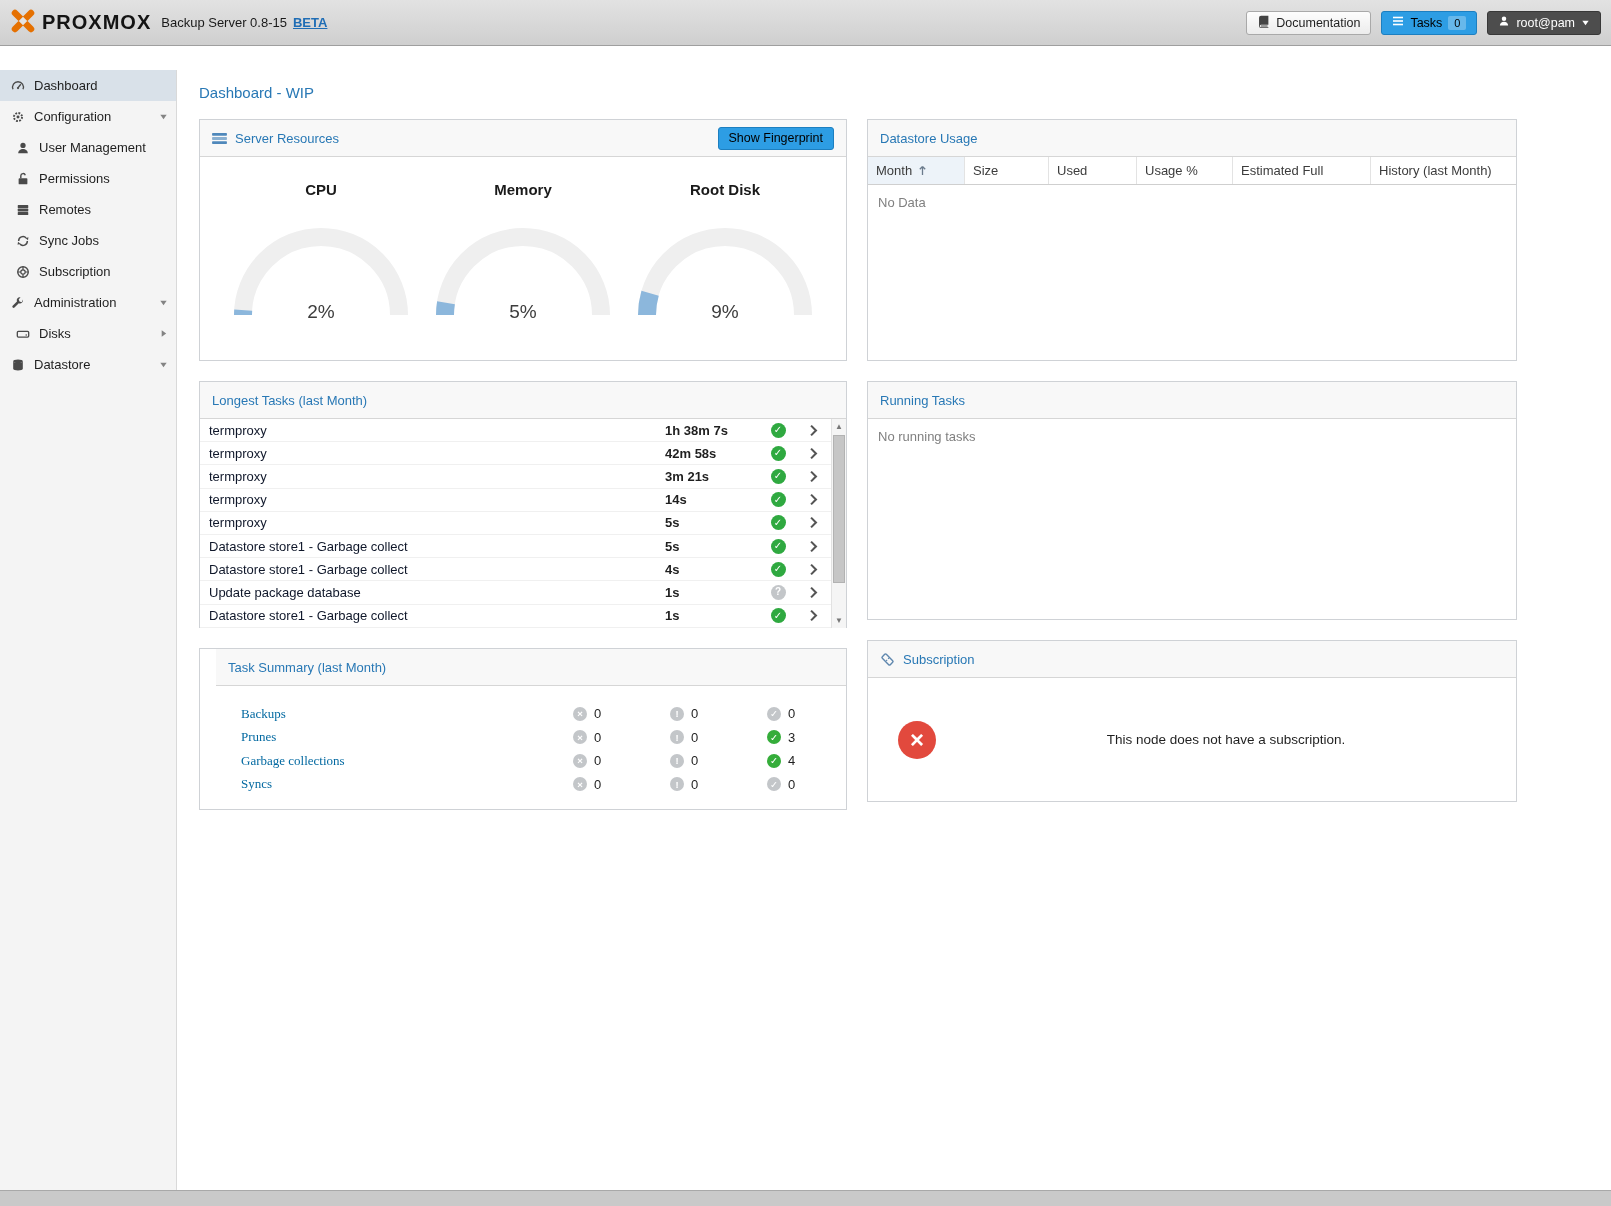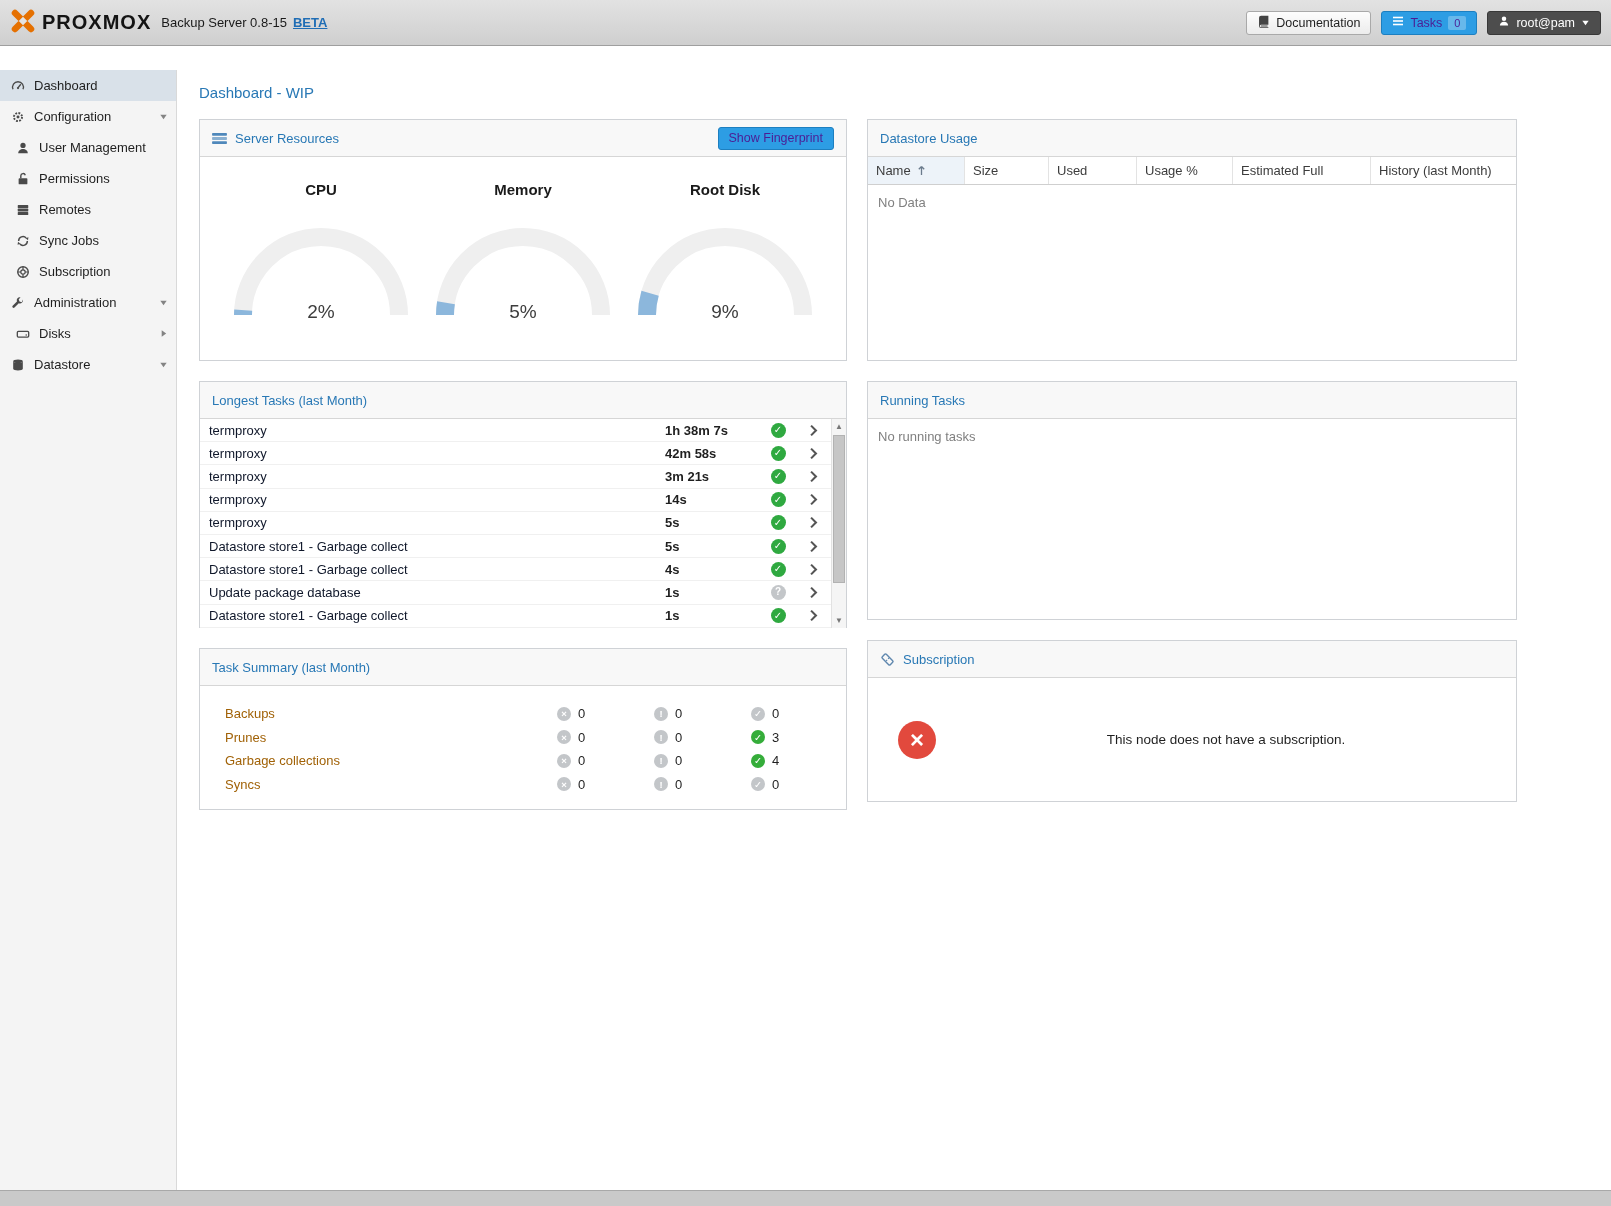--- a/index.html
+++ b/index.html
@@ -21,21 +21,21 @@
   .brand-text { font-size:20px; font-weight:bold; letter-spacing:1px; color:#141414; }
   .product { margin-left:10px; font-size:13px; color:#1a1a1a; }
   .beta { margin-left:6px; color:#1f6db5; font-weight:bold; text-decoration:underline; cursor:pointer; font-size:13px; }
   .topbar-right { margin-left:auto; display:flex; gap:10px; align-items:center; }
   .btn {
     display:inline-flex; align-items:center; gap:6px; height:24px;
     border-radius:3px; padding:0 10px; font-size:12.5px; cursor:pointer;
     border:1px solid #a9a9a9; font-family:inherit;
   }
   .btn-light { background:linear-gradient(#fdfdfd,#ececec); color:#222; }
-  .btn-blue  { background:#2d9de4; border-color:#1d7fc0; color:#4c1d95; }
+  .btn-blue  { background:#2d9de4; border-color:#1d7fc0; color:#000000; }
   .btn-dark  { background:#4d4d4d; border-color:#383838; color:#fff; }
   .badge { background:rgba(255,255,255,.28); border-radius:2px; padding:1px 6px; font-size:11px; }
   .caret-white svg { display:block; fill:#fff; }
 
   
   .layout { flex:1 1 auto; display:flex; min-height:0;margin-top:24px; }
   .sidebar {
     width:177px; flex:0 0 177px; background:#f4f4f4;
     border-right:1px solid #d9d9d9; padding-top:0; overflow:hidden;
   }
@@ -61,21 +61,21 @@
   }
   .panel-title { color:#2878b5; font-size:13px; }
   .panel-icon { display:inline-flex; color:#4f88bb; }
   .panel-icon svg { display:block; }
   .fingerprint-btn { margin-left:auto; height:23px; }
 
   .h-srv  { height:242px; }
   .h-du   { height:242px; }
   .h-lt   { height:247px; }
   .h-rt   { height:239px; }
-  .h-ts   { height:162px; }
+  .h-ts   { height:162px;padding-left:16px; }
   .h-sub  { height:162px; }
 
   
   .gauges-row { display:flex; justify-content:space-between; padding:24px 26px 0; }
   .gauge-col { width:190px; text-align:center; position:relative; }
   .gauge-label { font-size:15px; font-weight:bold; color:#1a1a1a; margin-bottom:22px; }
   .gauge-wrap { position:relative; width:190px; height:103px; }
   .gauge-wrap svg { display:block; }
   .gauge-track { fill:none; stroke:#efefef; stroke-width:18; }
   .gauge-value { fill:none; stroke:#8cb7dc; stroke-width:18; }
@@ -118,21 +118,21 @@
     position:absolute; top:0; right:0; bottom:0; width:15px;
     background:#f5f5f5; border-left:1px solid #e2e2e2;
   }
   .vs-arrow { position:absolute; left:0; right:0; height:15px; display:flex; align-items:center; justify-content:center; font-size:8px; color:#777; }
   .vs-arrow.up { top:0; } .vs-arrow.down { bottom:0; }
   .vs-thumb { position:absolute; left:1px; right:1px; top:16px; height:148px; background:#c6c6c6; border:1px solid #b2b2b2; }
 
   
   .sum-body { padding-top:16px; }
   .sum-row { display:grid; grid-template-columns:332px 97px 97px 1fr; align-items:center; height:23.5px; padding-left:25px; }
-  .sum-label { color:#a16207; }
+  .sum-label { color:#0369a1;font-family:Liberation Serif, serif; }
   .sum-group { display:flex; align-items:center; gap:7px; }
   .sum-circle {
     width:14px; height:14px; border-radius:50%; background:#c3c6c9; color:#fff;
     font-size:9.5px; font-weight:bold; display:inline-flex; align-items:center; justify-content:center; line-height:1;
   }
   .sum-circle.green { background:#35ad3a; }
   .sum-count { color:#1f1f1f; }
 
   
   .sub-body { height:123px; display:flex; align-items:center; }
@@ -576,21 +576,21 @@
         </div>
 
         <div class="col">
 
           <section class="panel h-du">
             <div class="panel-header">
               <span class="panel-title">Datastore Usage</span>
             </div>
             <div class="du-header">
                 <div class="du-cell c0">
-                  <span>Name</span>
+                  <span>Month</span>
                   <span class="sort-arrow">
                     <svg width="9" height="11" viewBox="0 0 9 11">
                       <path d="M4.5 10V1.5M4.5 1.5 1.8 4.3M4.5 1.5l2.7 2.8" stroke="#6b7b8c" stroke-width="1.3" fill="none"></path>
                     </svg>
                   </span>
                 </div>
                 <div class="du-cell c1">
                   <span>Size</span>
                 </div>
                 <div class="du-cell c2">

